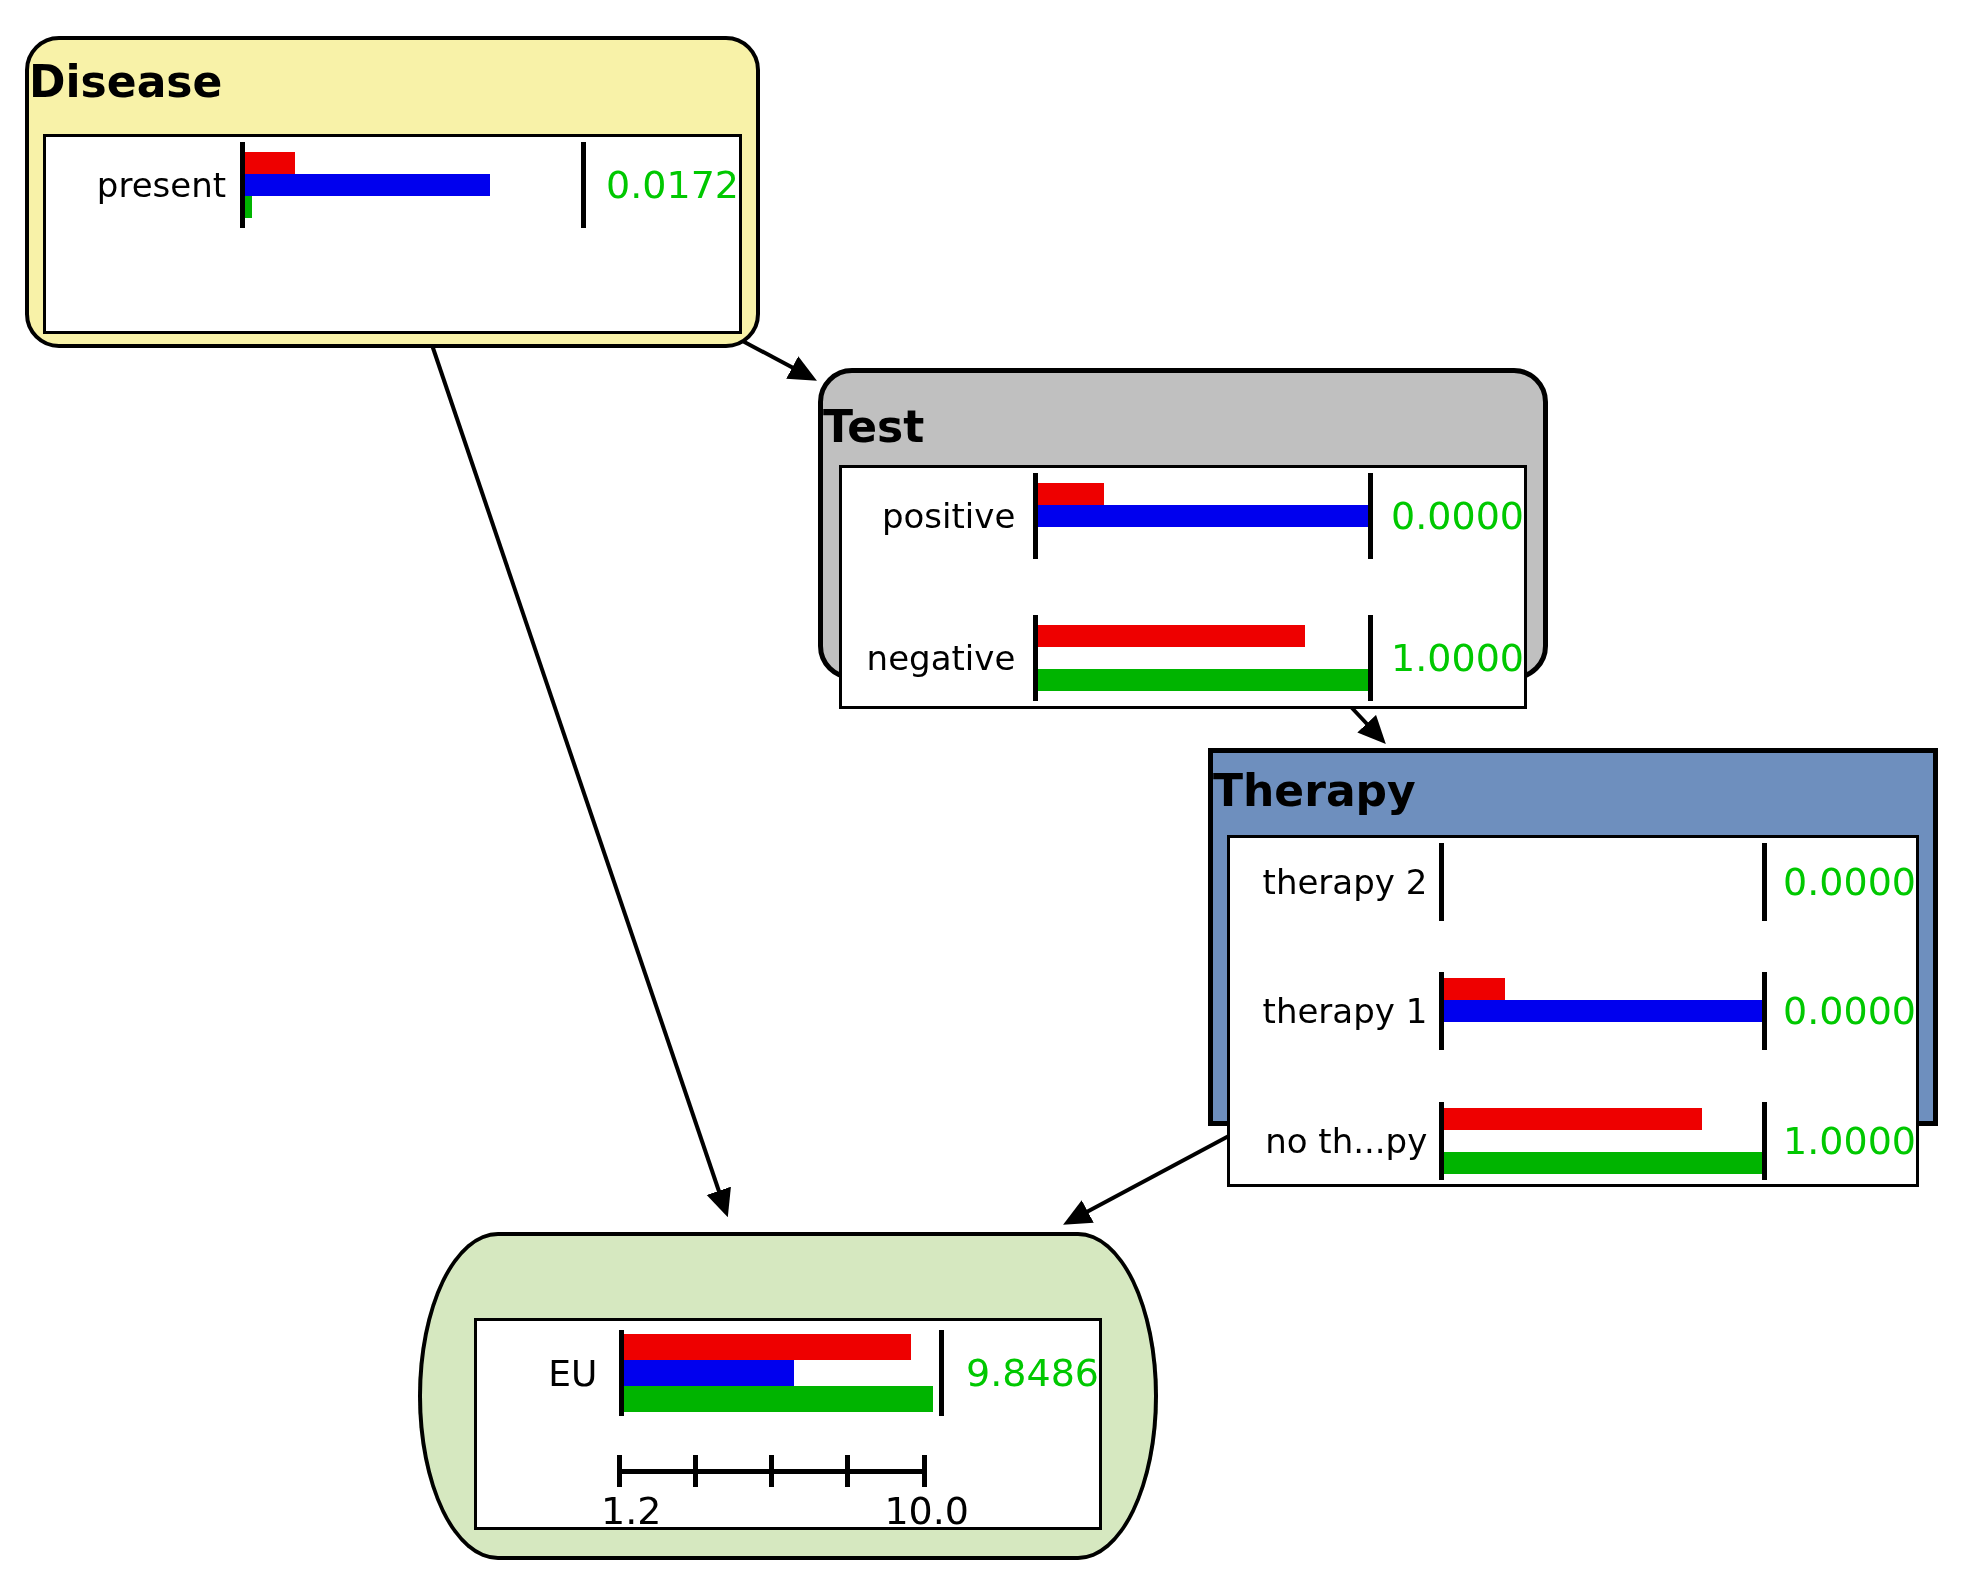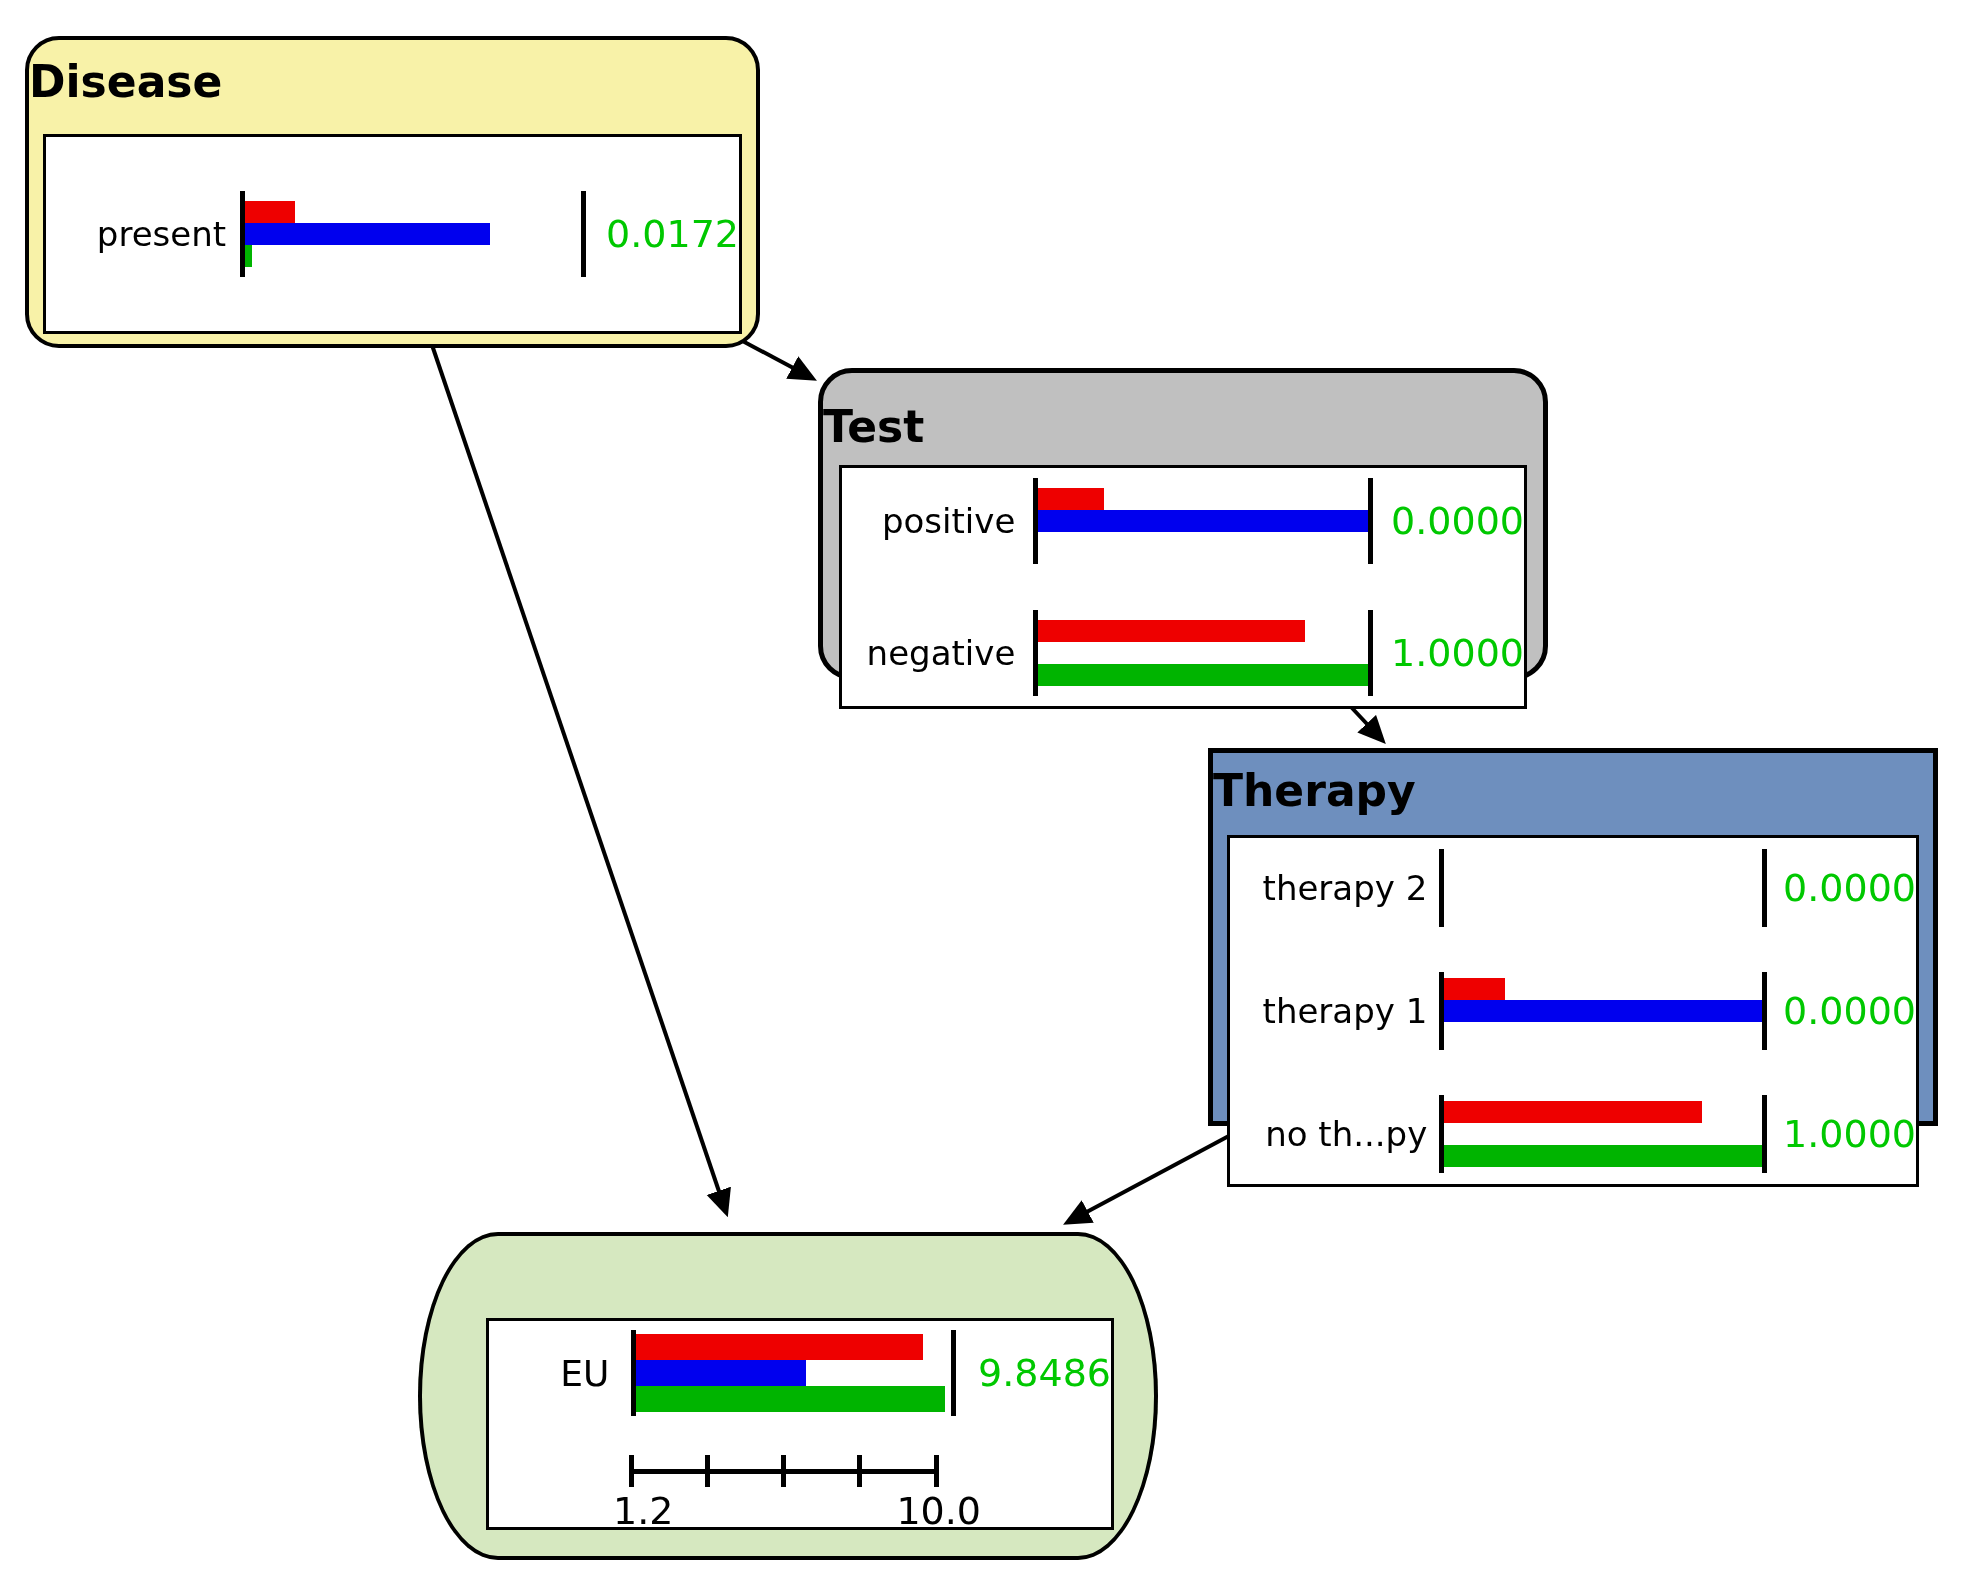--- a/index.html
+++ b/index.html
@@ -12,21 +12,21 @@
   
   .node{position:absolute;box-sizing:border-box;}
   .node-title{
     font-weight:bold;color:#000;
     font-size:44px;letter-spacing:0px;line-height:1.0;
     font-family:"DejaVu Sans","Liberation Sans",sans-serif;
   }
   .panel{
     background:#ffffff;border:3px solid #000;box-sizing:border-box;
   }
-  .rows{display:flex;flex-direction:column;justify-content:center;height:100%;gap:36px;}
+  .rows{display:flex;flex-direction:column;justify-content:space-between;height:100%;gap:36px;}
   .row{display:flex;align-items:center;box-sizing:border-box;}
   .row-label{
     color:#000;font-size:34px;white-space:nowrap;text-align:right;
     font-family:"DejaVu Sans","Liberation Sans",sans-serif;
   }
   .bar-wrap{position:relative;box-sizing:border-box;}
   .tick-l,.tick-r{position:absolute;top:0;bottom:0;width:5px;background:#000;}
   .tick-l{left:0;}
   .tick-r{right:0;}
   .bars{position:absolute;left:5px;right:5px;top:0;bottom:0;
@@ -77,21 +77,21 @@
   #node-therapy .value{margin-left:16px;}
 
   
   #node-eff{
     left:418px;top:1232px;width:740px;height:328px;
     background:#d6e8c0;border:0;
     border-radius:80px/164px;
     box-shadow:inset 0 0 0 4px #000;
   }
   #node-eff .node-title{margin-top:18px;}
-  #node-eff .panel{position:absolute;left:68px;top:86px;width:628px;height:212px;padding-left:12px;}
+  #node-eff .panel{position:absolute;left:56px;top:86px;width:628px;height:212px;padding-left:12px;}
   #node-eff .row{height:104px;padding:0 0 0 16px;}
   #node-eff .row-label{width:96px;font-size:36px;}
   #node-eff .bar-wrap{margin-left:22px;width:338px;height:86px;}
   #node-eff .bar-wrap .bar{height:26px;}
   #node-eff .value{margin-left:22px;}
 
   
   .scale{position:absolute;left:140px;top:128px;width:310px;height:70px;}
   .scale .axis{position:absolute;left:0;right:0;top:20px;height:5px;background:#000;}
   .scale .tk{position:absolute;top:6px;width:5px;height:32px;background:#000;}

